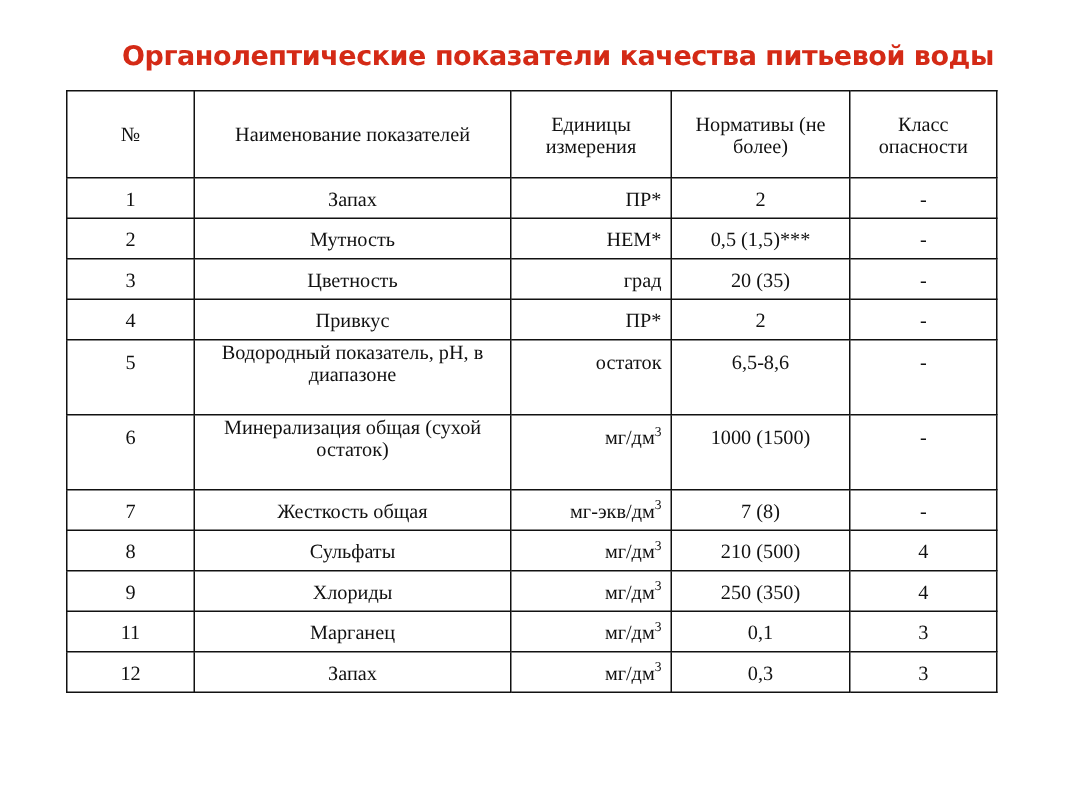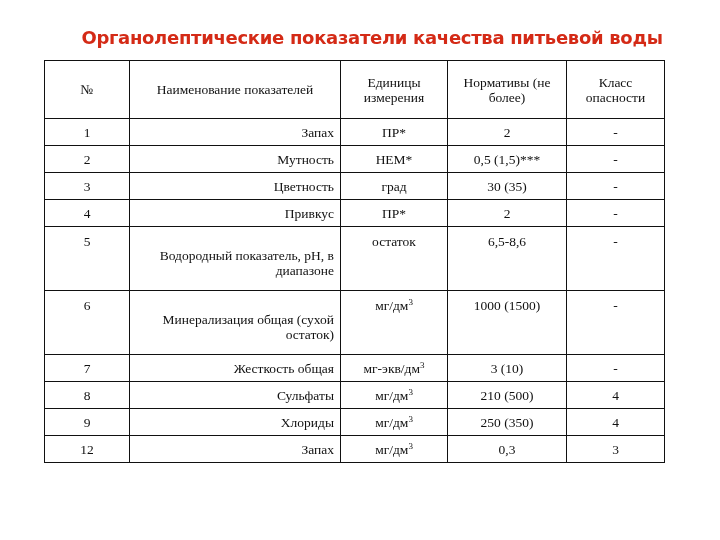--- a/index.html
+++ b/index.html
@@ -49,32 +49,32 @@
     }
     table.data td {
       height: 26px;
       line-height: 15px;
     }
     table.data tr.tall td {
       height: 42px;
     }
     table.data tr.tall td.name {
       vertical-align: top;
-      padding-top: 21px;
+      padding-top: 0;
     }
     table.data tr.tall td.num,
     table.data tr.tall td.unit,
     table.data tr.tall td.norm,
     table.data tr.tall td.cls {
       vertical-align: top;
       padding-top: 7px;
     }
     td.num { text-align: center; }
-    td.name { text-align: right; }
-    td.unit { text-align: center; margin-top: 27px; }
+    td.name { text-align: center; }
+    td.unit { text-align: right; margin-top: 27px; }
     td.norm { text-align: center; }
     td.cls { text-align: center; }
     .col-num { width: 85px; }
     .col-name { width: 211px; }
     .col-unit { width: 107px; }
     .col-norm { width: 119px; }
     .col-cls { width: 98px; }
     sup { font-size: 9px; line-height: 0; }
   </style>
 </head>
@@ -111,21 +111,21 @@
       <td class="num">2</td>
       <td class="name">Мутность</td>
       <td class="unit"><span>НЕМ*</span><sup></sup></td>
       <td class="norm">0,5 (1,5)***</td>
       <td class="cls">-</td>
     </tr>
     <tr>
       <td class="num">3</td>
       <td class="name">Цветность</td>
       <td class="unit"><span>град</span><sup></sup></td>
-      <td class="norm">30 (35)</td>
+      <td class="norm">20 (35)</td>
       <td class="cls">-</td>
     </tr>
     <tr>
       <td class="num">4</td>
       <td class="name">Привкус</td>
       <td class="unit"><span>ПР*</span><sup></sup></td>
       <td class="norm">2</td>
       <td class="cls">-</td>
     </tr>
     <tr class="tall">
@@ -139,38 +139,45 @@
       <td class="num">6</td>
       <td class="name">Минерализация общая (сухой остаток)</td>
       <td class="unit"><span>мг/дм</span><sup>3</sup></td>
       <td class="norm">1000 (1500)</td>
       <td class="cls">-</td>
     </tr>
     <tr>
       <td class="num">7</td>
       <td class="name">Жесткость общая</td>
       <td class="unit"><span>мг-экв/дм</span><sup>3</sup></td>
-      <td class="norm">3 (10)</td>
+      <td class="norm">7 (8)</td>
       <td class="cls">-</td>
     </tr>
     <tr>
       <td class="num">8</td>
       <td class="name">Сульфаты</td>
       <td class="unit"><span>мг/дм</span><sup>3</sup></td>
       <td class="norm">210 (500)</td>
       <td class="cls">4</td>
     </tr>
     <tr>
       <td class="num">9</td>
       <td class="name">Хлориды</td>
       <td class="unit"><span>мг/дм</span><sup>3</sup></td>
       <td class="norm">250 (350)</td>
       <td class="cls">4</td>
     </tr>
     <tr>
+      <td class="num">11</td>
+      <td class="name">Марганец</td>
+      <td class="unit"><span>мг/дм</span><sup>3</sup></td>
+      <td class="norm">0,1</td>
+      <td class="cls">3</td>
+    </tr>
+    <tr>
       <td class="num">12</td>
       <td class="name">Запах</td>
       <td class="unit"><span>мг/дм</span><sup>3</sup></td>
       <td class="norm">0,3</td>
       <td class="cls">3</td>
     </tr>
   </tbody>
 </table>
 
 </body></html>

